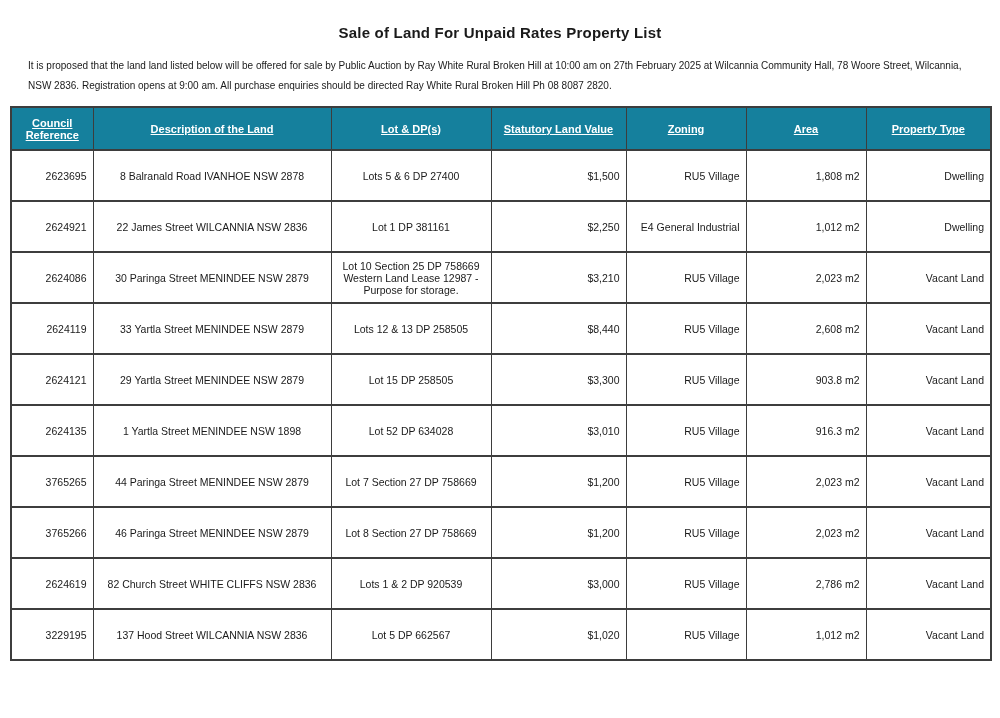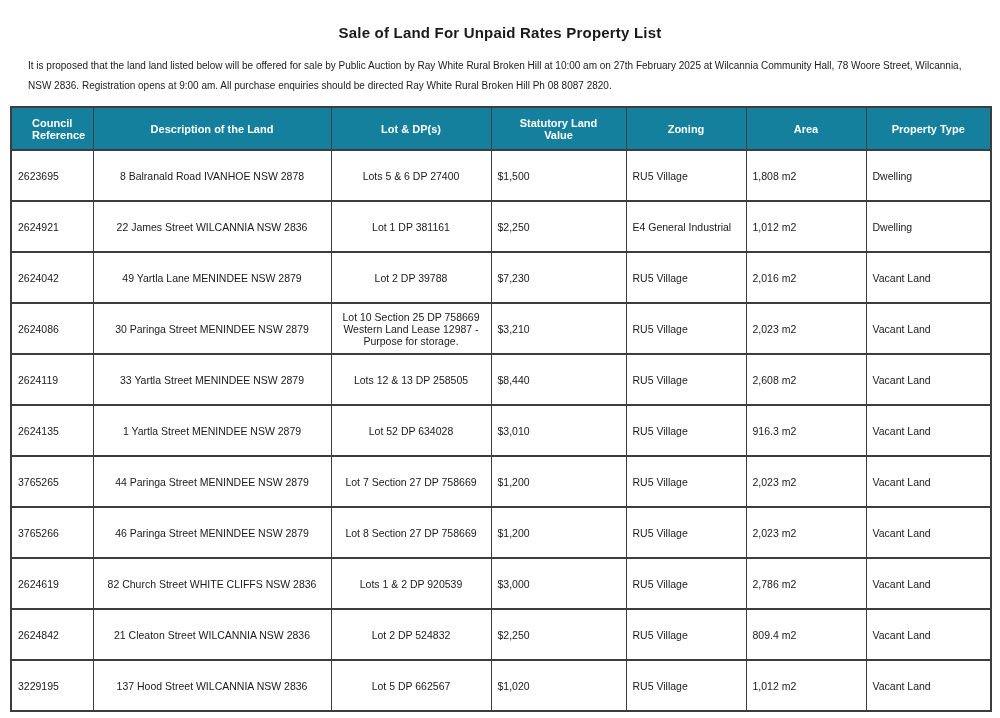--- a/index.html
+++ b/index.html
@@ -40,33 +40,34 @@
     background: #15809d;
     color: #ffffff;
     font-size: 11px;
     font-weight: bold;
     height: 37px;
     text-align: center;
     vertical-align: middle;
     border: 1px solid #3d3d3d;
     border-top: 2px solid #3d3d3d;
     border-bottom: 2px solid #3d3d3d;
-    padding: 2px 20px;
+    padding: 2px 4px;
+    text-decoration: underline;
   }
   table.props td {
     font-size: 10.5px;
     height: 45px;
     vertical-align: middle;
     border: 1px solid #3d3d3d;
     border-top: 2px solid #3d3d3d;
     border-bottom: 2px solid #3d3d3d;
     padding: 2px 6px;
     color: #1a1a1a;
   }
-  td.c { text-align: left; }
+  td.c { text-align: right; }
   td.l { text-align: center; padding-left: 10px; }
 </style>
 </head>
 <body>
 
 <div class="doc-title">Sale of Land For Unpaid Rates Property List</div>
 
 <div class="intro">It is proposed that the land land listed below will be offered for sale by Public Auction by Ray White Rural Broken Hill at 10:00 am on 27th February 2025 at Wilcannia Community Hall, 78 Woore Street, Wilcannia, NSW 2836. Registration opens at 9:00 am. All purchase enquiries should be directed Ray White Rural Broken Hill Ph 08 8087 2820.</div>
 
 <table class="props">
@@ -103,49 +104,49 @@
     <tr>
       <td class="c">2624921</td>
       <td class="l">22 James Street WILCANNIA NSW 2836</td>
       <td class="l">Lot 1 DP 381161</td>
       <td class="c">$2,250</td>
       <td class="c">E4 General Industrial</td>
       <td class="c">1,012 m2</td>
       <td class="c">Dwelling</td>
     </tr>
     <tr>
-      <td class="c">2624042</td>
-      <td class="l">49 Yartla Lane MENINDEE NSW 2879</td>
-      <td class="l">Lot 2 DP 39788</td>
-      <td class="c">$7,230</td>
-      <td class="c">RU5 Village</td>
-      <td class="c">2,016 m2</td>
-      <td class="c">Vacant Land</td>
-    </tr>
-    <tr>
       <td class="c">2624086</td>
       <td class="l">30 Paringa Street MENINDEE NSW 2879</td>
       <td class="l">Lot 10 Section 25 DP 758669 Western Land Lease 12987 - Purpose for storage.</td>
       <td class="c">$3,210</td>
       <td class="c">RU5 Village</td>
       <td class="c">2,023 m2</td>
       <td class="c">Vacant Land</td>
     </tr>
     <tr>
       <td class="c">2624119</td>
       <td class="l">33 Yartla Street MENINDEE NSW 2879</td>
       <td class="l">Lots 12 &amp; 13 DP 258505</td>
       <td class="c">$8,440</td>
       <td class="c">RU5 Village</td>
       <td class="c">2,608 m2</td>
       <td class="c">Vacant Land</td>
     </tr>
     <tr>
+      <td class="c">2624121</td>
+      <td class="l">29 Yartla Street MENINDEE NSW 2879</td>
+      <td class="l">Lot 15 DP 258505</td>
+      <td class="c">$3,300</td>
+      <td class="c">RU5 Village</td>
+      <td class="c">903.8 m2</td>
+      <td class="c">Vacant Land</td>
+    </tr>
+    <tr>
       <td class="c">2624135</td>
-      <td class="l">1 Yartla Street MENINDEE NSW 2879</td>
+      <td class="l">1 Yartla Street MENINDEE NSW 1898</td>
       <td class="l">Lot 52 DP 634028</td>
       <td class="c">$3,010</td>
       <td class="c">RU5 Village</td>
       <td class="c">916.3 m2</td>
       <td class="c">Vacant Land</td>
     </tr>
     <tr>
       <td class="c">3765265</td>
       <td class="l">44 Paringa Street MENINDEE NSW 2879</td>
       <td class="l">Lot 7 Section 27 DP 758669</td>
@@ -166,29 +167,20 @@
     <tr>
       <td class="c">2624619</td>
       <td class="l">82 Church Street WHITE CLIFFS NSW 2836</td>
       <td class="l">Lots 1 &amp; 2 DP 920539</td>
       <td class="c">$3,000</td>
       <td class="c">RU5 Village</td>
       <td class="c">2,786 m2</td>
       <td class="c">Vacant Land</td>
     </tr>
     <tr>
-      <td class="c">2624842</td>
-      <td class="l">21 Cleaton Street WILCANNIA NSW 2836</td>
-      <td class="l">Lot 2 DP 524832</td>
-      <td class="c">$2,250</td>
-      <td class="c">RU5 Village</td>
-      <td class="c">809.4 m2</td>
-      <td class="c">Vacant Land</td>
-    </tr>
-    <tr>
       <td class="c">3229195</td>
       <td class="l">137 Hood Street WILCANNIA NSW 2836</td>
       <td class="l">Lot 5 DP 662567</td>
       <td class="c">$1,020</td>
       <td class="c">RU5 Village</td>
       <td class="c">1,012 m2</td>
       <td class="c">Vacant Land</td>
     </tr>
   </tbody>
 </table>

